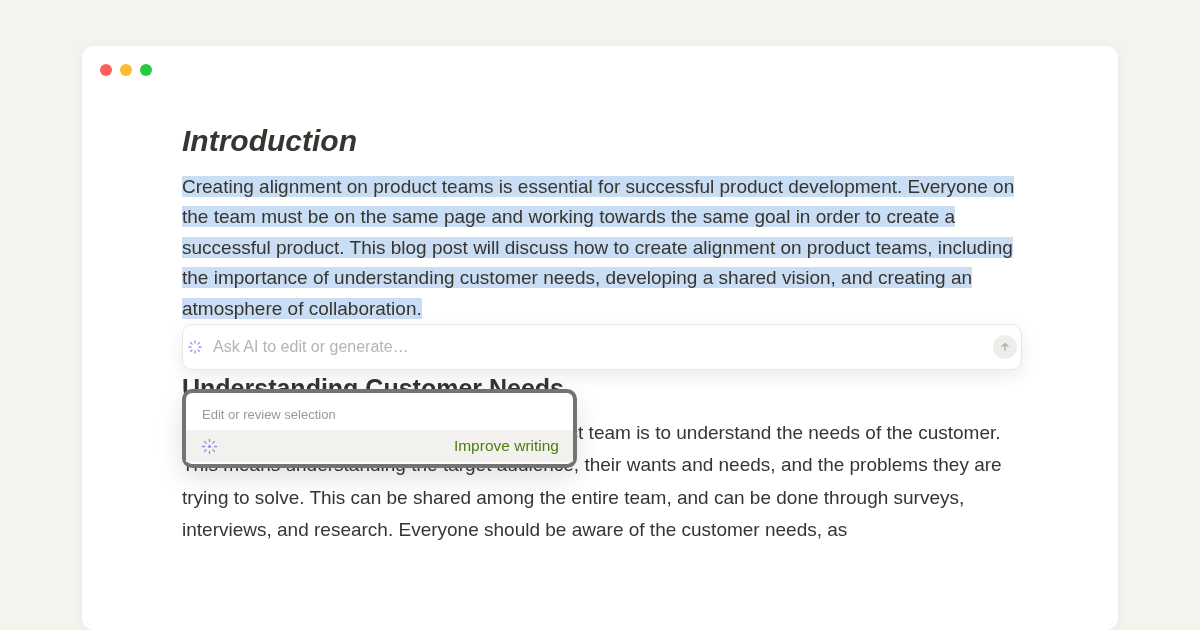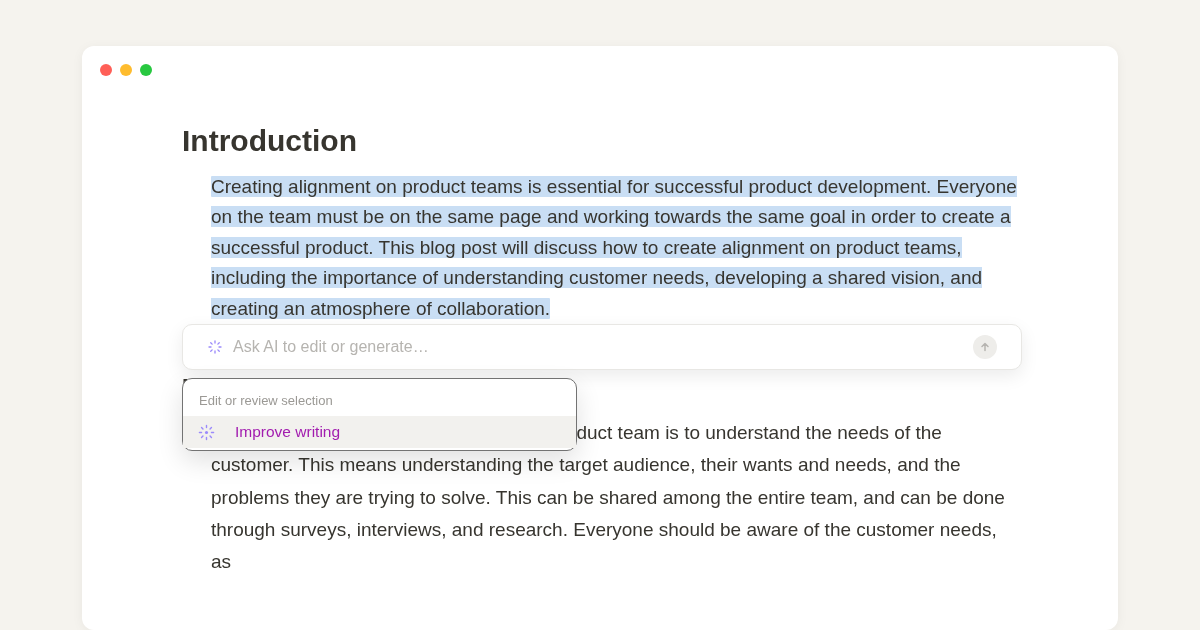--- a/index.html
+++ b/index.html
@@ -38,25 +38,25 @@
     position: absolute;
     left: 100px;
     top: 78px;
     width: 840px;
     color:#37352f;
   }
   .doc h1 {
     font-size: 30px;
     font-weight: 700;
     margin-bottom: 14px;
+    font-style: italic;
   }
   .doc p {
     font-size: 19px;
     line-height: 1.6;
-    margin-left: 29px;
   }
   .doc .hl {
     background: #c9def4;
     border-radius: 1px;
   }
   .doc h2 {
     font-size: 25px;
     font-weight: 700;
     margin-top: 50px;
     margin-bottom: 14px;
@@ -71,21 +71,21 @@
     left: 100px;
     top: 278px;
     width: 840px;
     height: 46px;
     background: #ffffff;
     border: 1px solid #e8e7e4;
     border-radius: 10px;
     box-shadow: 0 6px 18px rgba(0,0,0,0.08);
     display: flex;
     align-items: center;
-    padding: 0 24px;
+    padding: 0 4px;
     gap: 10px;
     z-index: 5;
   }
   .ai-bar .sparkle { color:#9b8afb; flex:0 0 auto; }
   .ai-bar input {
     flex:1;
     border:none;
     outline:none;
     font-size: 16px;
     color:#37352f;
@@ -95,42 +95,43 @@
     width: 24px; height:24px;
     background:#eeedea;
     border-radius:50%;
     display:flex; align-items:center; justify-content:center;
     color:#b6b4b0;
   }
 
   .menu {
     position: absolute;
     left: 100px;
-    top: 332px;
+    top: 343px;
     width: 395px;
     background: #ffffff;
-    border: 1px solid #737373;
+    border: 4px solid #737373;
     border-radius: 10px;
     box-shadow: 0 10px 26px rgba(0,0,0,0.12);
     z-index: 6;
     padding: 6px 0 2px 0;
   }
   .menu .section-label {
     font-size: 13px;
     color:#9b9995;
     padding: 8px 16px 8px 16px;
   }
   .menu .item {
     display:flex;
     align-items:center;
-    gap: 20px;
+    gap: 14px;
     padding: 7px 14px;
     font-size: 15.5px;
-    color:#a21caf;
+    color:#4d7c0f;
     cursor: default;
+    justify-content: space-between;
   }
   .menu .item.hover { background:#f2f1ee; }
   .menu .item .ico {
     width: 18px; height: 18px;
     display:flex; align-items:center; justify-content:center;
     color:#9b8afb;
     flex:0 0 18px;
   }
   .menu .item .chev {
     margin-left:auto;

